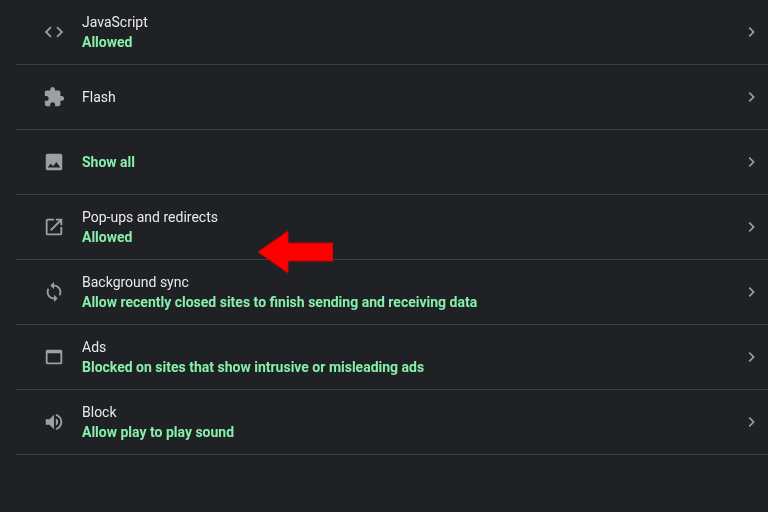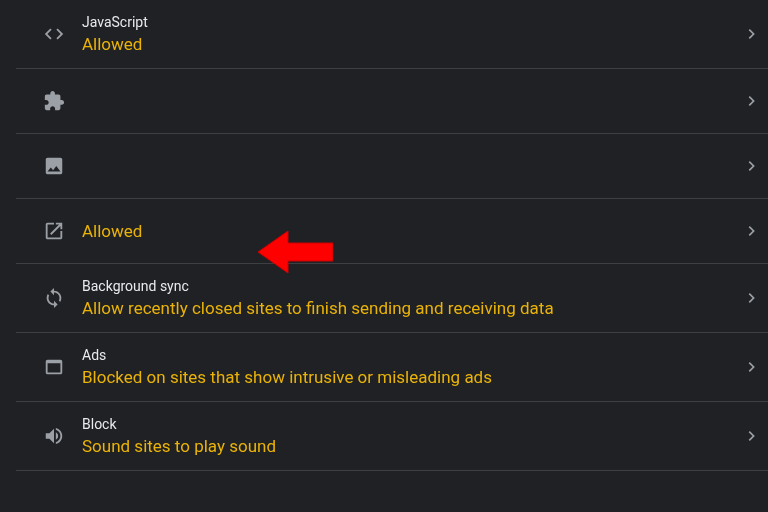--- a/index.html
+++ b/index.html
@@ -42,22 +42,23 @@
       display: flex;
       flex-direction: column;
       gap: 4px;
     }
     .row-title {
       font-size: 14px;
       color: #e8eaed;
       font-weight: 400;
     }
     .row-subtitle {
-      font-size: 17px;
-      color: #eab308;
+      font-size: 14px;
+      color: #86efac;
+      font-weight: bold;
     }
     .row-arrow {
       width: 24px;
       display: flex;
       justify-content: center;
       align-items: center;
       color: #9aa0a6;
     }
     .row-arrow svg {
       width: 8px;
@@ -97,50 +98,53 @@
     </span>
   </div>
 
   <div class="settings-row">
     <span class="row-icon">
       <svg viewBox="0 0 24 24">
           <path d="M20.5 11H19V7c0-1.1-.9-2-2-2h-4V3.5C13 2.12 11.88 1 10.5 1S8 2.12 8 3.5V5H4c-1.1 0-2 .9-2 2v3.8h1.5c1.49 0 2.7 1.21 2.7 2.7s-1.21 2.7-2.7 2.7H2V20c0 1.1.9 2 2 2h3.8v-1.5c0-1.49 1.21-2.7 2.7-2.7s2.7 1.21 2.7 2.7V22H17c1.1 0 2-.9 2-2v-4h1.5c1.38 0 2.5-1.12 2.5-2.5S21.88 11 20.5 11z"></path>
         </svg>
     </span>
     <div class="row-text">
+      <span class="row-title">Flash</span>
     </div>
     <span class="row-arrow">
       <svg viewBox="0 0 8 12">
           <path d="M0 10.6L4.6 6 0 1.4 1.4 0l6 6-6 6z"></path>
         </svg>
     </span>
   </div>
 
   <div class="settings-row">
     <span class="row-icon">
       <svg viewBox="0 0 24 24">
           <path d="M21 19V5c0-1.1-.9-2-2-2H5c-1.1 0-2 .9-2 2v14c0 1.1.9 2 2 2h14c1.1 0 2-.9 2-2zM8.5 13.5l2.5 3.01L14.5 12l4.5 6H5l3.5-4.5z"></path>
         </svg>
     </span>
     <div class="row-text">
+      <span class="row-subtitle">Show all</span>
     </div>
     <span class="row-arrow">
       <svg viewBox="0 0 8 12">
           <path d="M0 10.6L4.6 6 0 1.4 1.4 0l6 6-6 6z"></path>
         </svg>
     </span>
   </div>
 
   <div class="settings-row">
     <span class="row-icon">
       <svg viewBox="0 0 24 24">
           <path d="M19 19H5V5h7V3H5c-1.1 0-2 .9-2 2v14c0 1.1.9 2 2 2h14c1.1 0 2-.9 2-2v-7h-2v7zM14 3v2h3.59l-9.83 9.83 1.41 1.41L19 6.41V10h2V3h-7z"></path>
         </svg>
     </span>
     <div class="row-text">
+      <span class="row-title">Pop-ups and redirects</span>
       <span class="row-subtitle">Allowed</span>
     </div>
     <span class="row-arrow">
       <svg viewBox="0 0 8 12">
           <path d="M0 10.6L4.6 6 0 1.4 1.4 0l6 6-6 6z"></path>
         </svg>
     </span>
   </div>
 
   <div class="settings-row">
@@ -178,21 +182,21 @@
   </div>
 
   <div class="settings-row">
     <span class="row-icon">
       <svg viewBox="0 0 24 24">
           <path d="M3 9v6h4l5 5V4L7 9H3zm13.5 3c0-1.77-1.02-3.29-2.5-4.03v8.05c1.48-.73 2.5-2.25 2.5-4.02zM14 3.23v2.06c2.89.86 5 3.54 5 6.71s-2.11 5.85-5 6.71v2.06c4.01-.91 7-4.49 7-8.77s-2.99-7.86-7-8.77z"></path>
         </svg>
     </span>
     <div class="row-text">
       <span class="row-title">Block</span>
-      <span class="row-subtitle">Sound sites to play sound</span>
+      <span class="row-subtitle">Allow play to play sound</span>
     </div>
     <span class="row-arrow">
       <svg viewBox="0 0 8 12">
           <path d="M0 10.6L4.6 6 0 1.4 1.4 0l6 6-6 6z"></path>
         </svg>
     </span>
   </div>
 
 </div>
 

